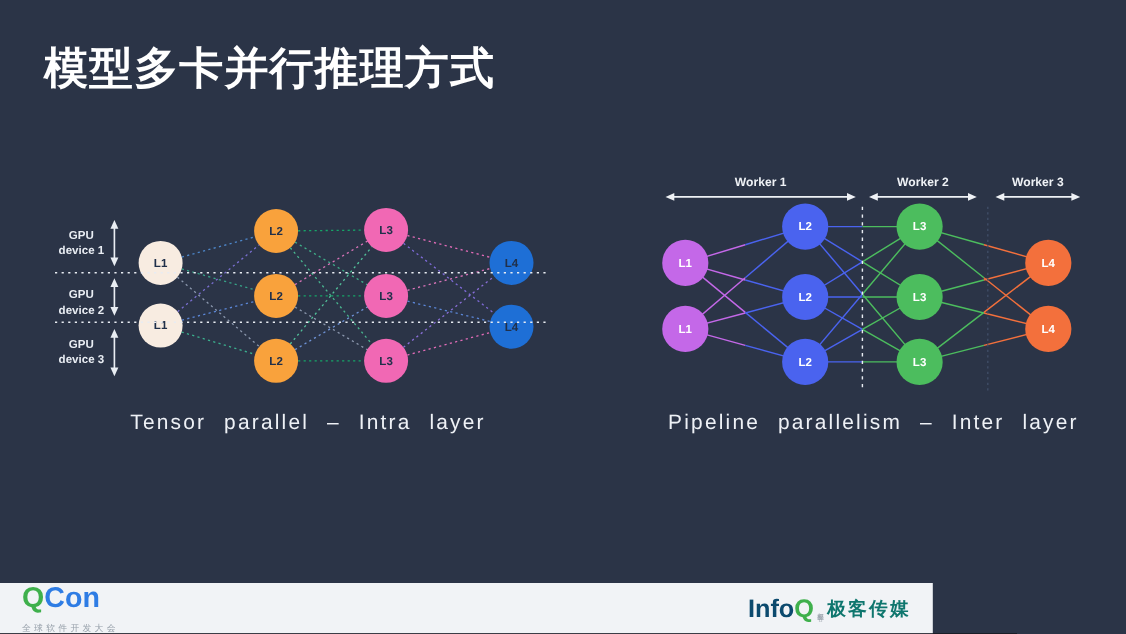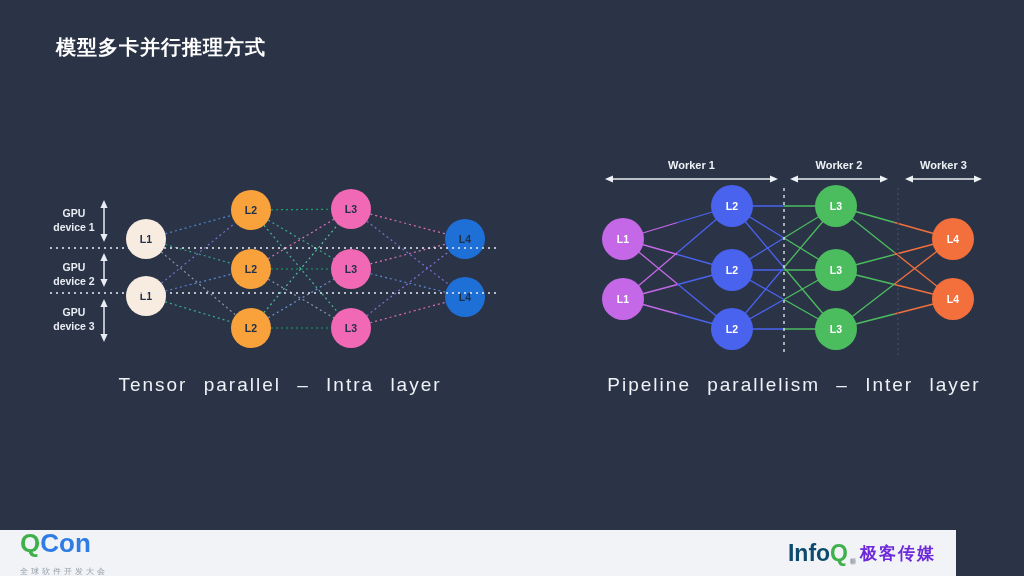--- a/index.html
+++ b/index.html
@@ -1,37 +1,37 @@
 <!DOCTYPE html>
 <html><head>
 <meta charset="utf-8">
 <style>
   html,body{margin:0;padding:0;background:#111;}
   .slide{position:relative;width:1024px;height:576px;background:#2b3447;overflow:hidden;
          font-family:"Liberation Sans","DejaVu Sans",sans-serif;}
-  .title{position:absolute;left:56px;top:34px;font-family:"Liberation Serif","DejaVu Serif",serif;
-         font-size:20px;font-weight:bold;color:#ffffff;letter-spacing:1px;}
+  .title{position:absolute;left:40px;top:34px;font-family:"Liberation Serif","DejaVu Serif",serif;
+         font-size:40px;font-weight:bold;color:#ffffff;letter-spacing:1px;}
   .diagram-svg{position:absolute;left:0;top:0;}
   .caption{position:absolute;top:374px;color:#eef1f6;font-size:19px;letter-spacing:2px;
            word-spacing:9px;text-align:center;font-weight:500;}
   .caption-left{left:60px;width:440px;}
   .caption-right{left:574px;width:440px;}
-  .footer{position:absolute;left:0;top:530px;width:956px;height:46px;background:#f1f3f6;
+  .footer{position:absolute;left:0;top:530px;width:848px;height:46px;background:#f1f3f6;
           display:flex;align-items:center;justify-content:space-between;
           padding:12px 20px;box-sizing:border-box;}
   .qcon{display:flex;flex-direction:column;line-height:1;}
   .qcon-text{font-size:26px;font-weight:bold;letter-spacing:0;}
   .qcon-q{color:#3fb04c;}
   .qcon-con{color:#2e7ce4;}
   .qcon-sub{font-size:8px;color:#97a0aa;letter-spacing:3px;margin-top:12px;}
   .infoq{display:flex;align-items:center;line-height:1;}
   .infoq-info{color:#0c4a6e;font-size:23px;font-weight:bold;}
   .infoq-q{color:#3fb04c;font-size:23px;font-weight:bold;}
   .infoq-tiny{writing-mode:vertical-rl;font-size:6px;color:#9aa2ab;margin:0 4px 0 2px;}
-  .infoq-media{color:#6d28d9;font-size:17px;font-weight:bold;letter-spacing:2px;}
+  .infoq-media{color:#0f766e;font-size:17px;font-weight:bold;letter-spacing:2px;}
 </style>
 </head>
 <body>
 
 <div class="slide">
 
   <div class="title">模型多卡并行推理方式</div>
 
   <svg id="diagram-canvas" class="diagram-svg" width="1024" height="470" viewBox="0 0 1024 470">
       <line x1="146" y1="239" x2="251" y2="210" stroke="#4d86c9" stroke-width="1.2" stroke-dasharray="2 3"></line>

